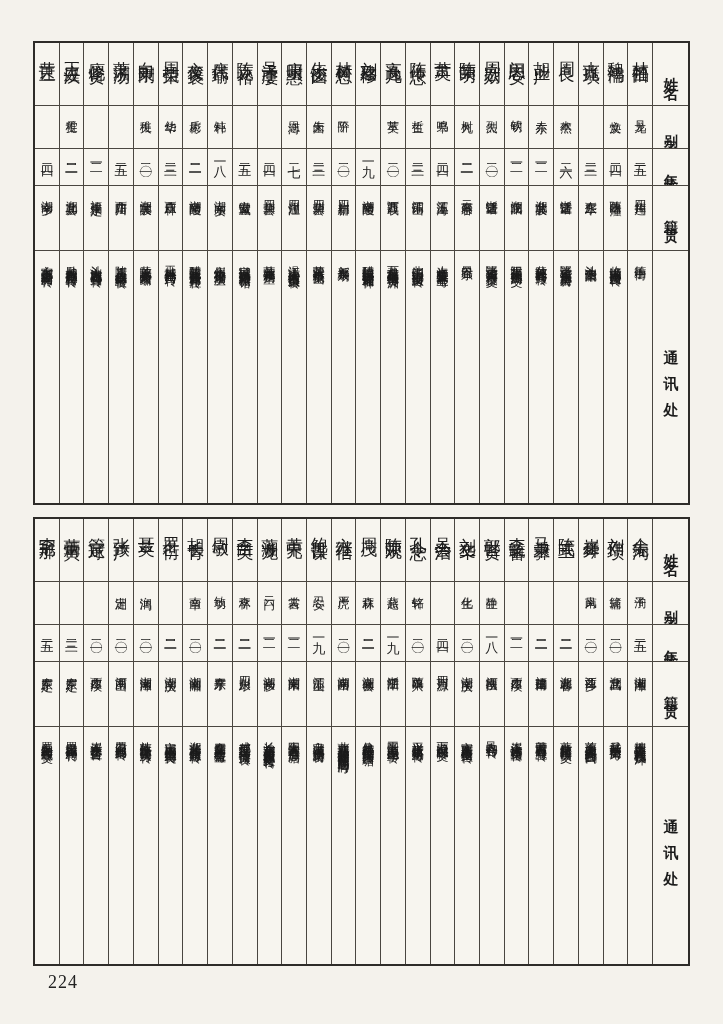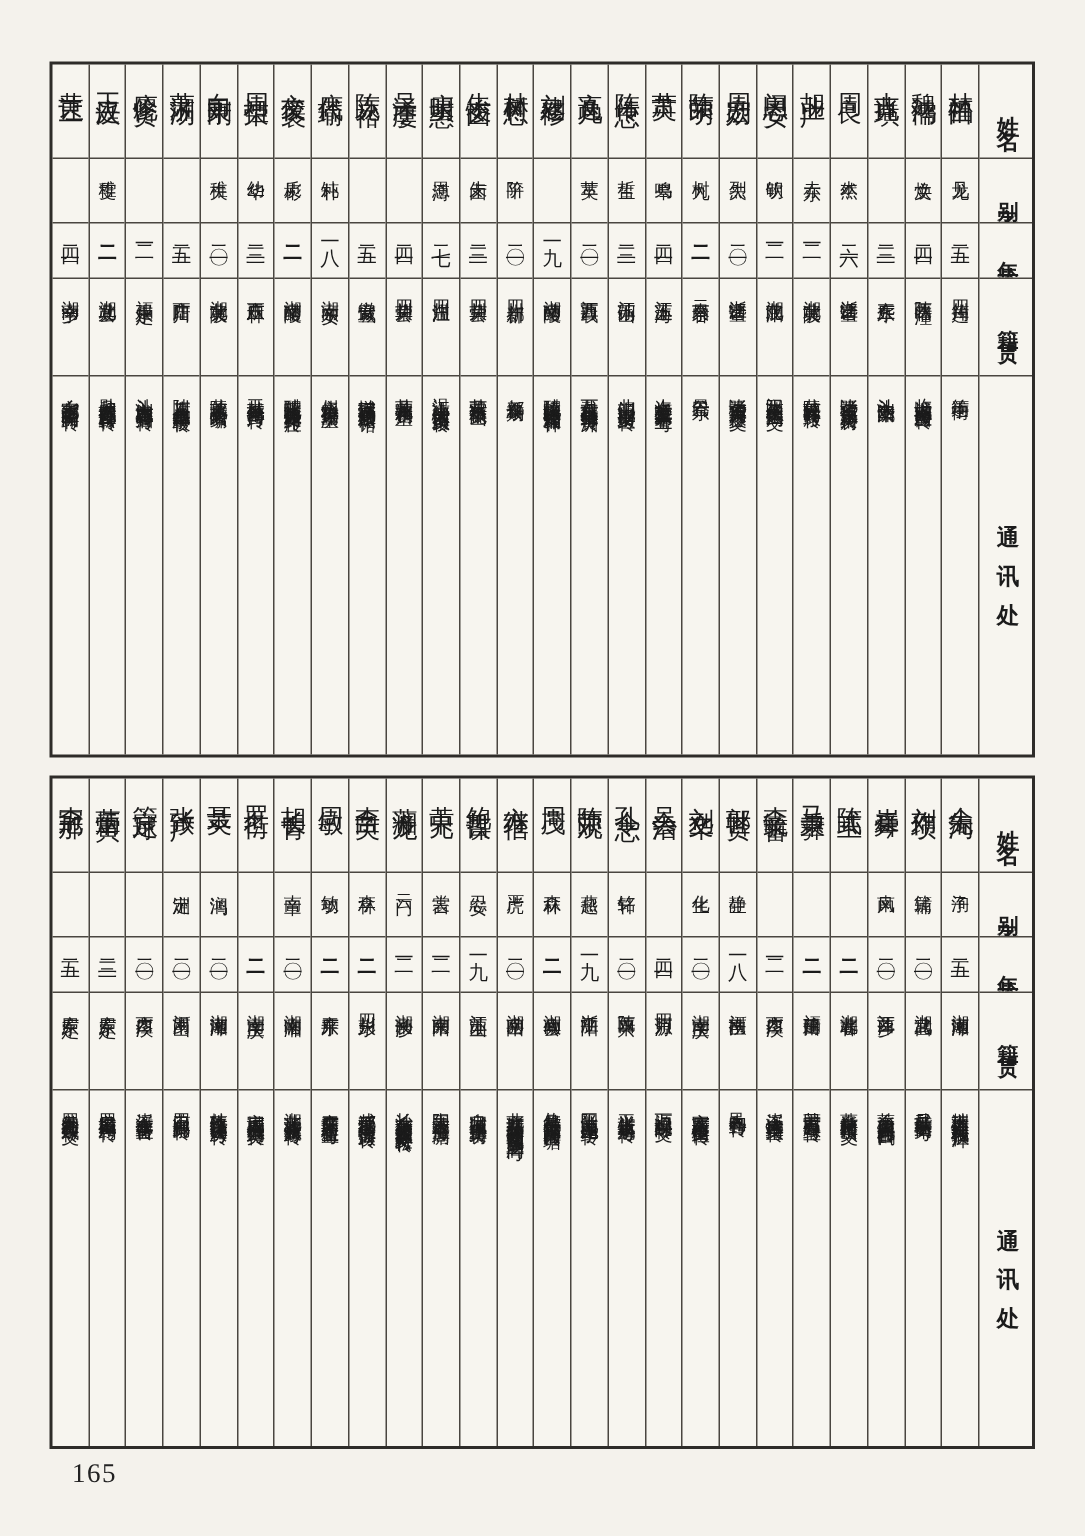--- a/index.html
+++ b/index.html
@@ -941,14 +941,14 @@
         </div>
         <div class="cell native-cell">
           <span class="vtext">广东罗定</span>
         </div>
         <div class="cell addr-cell">
           <span class="vtext">罗定外闸街和泰成转交</span>
         </div>
       </div>
     </div>
 
-  <div class="pagenum">165</div>
+  <div class="pagenum">224</div>
 </div>
 
 </body></html>

